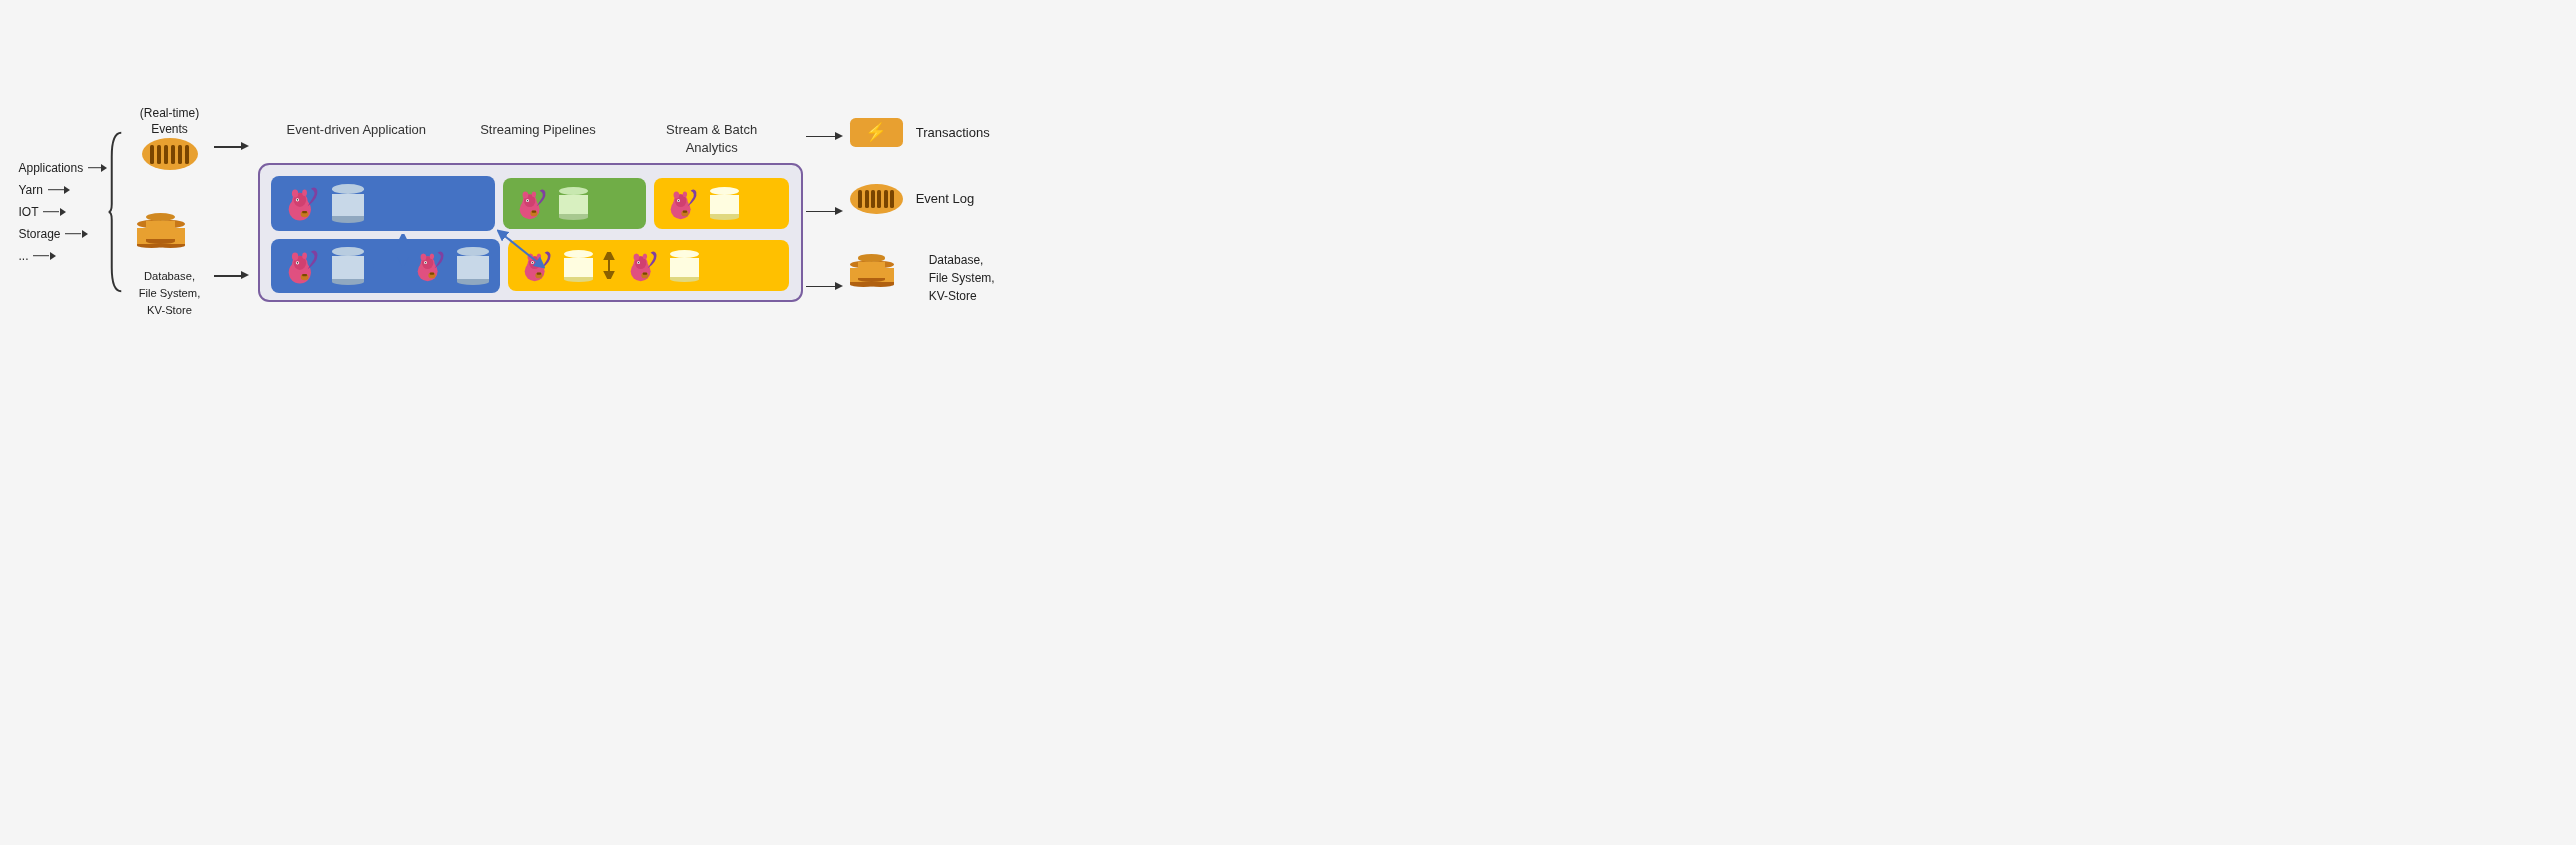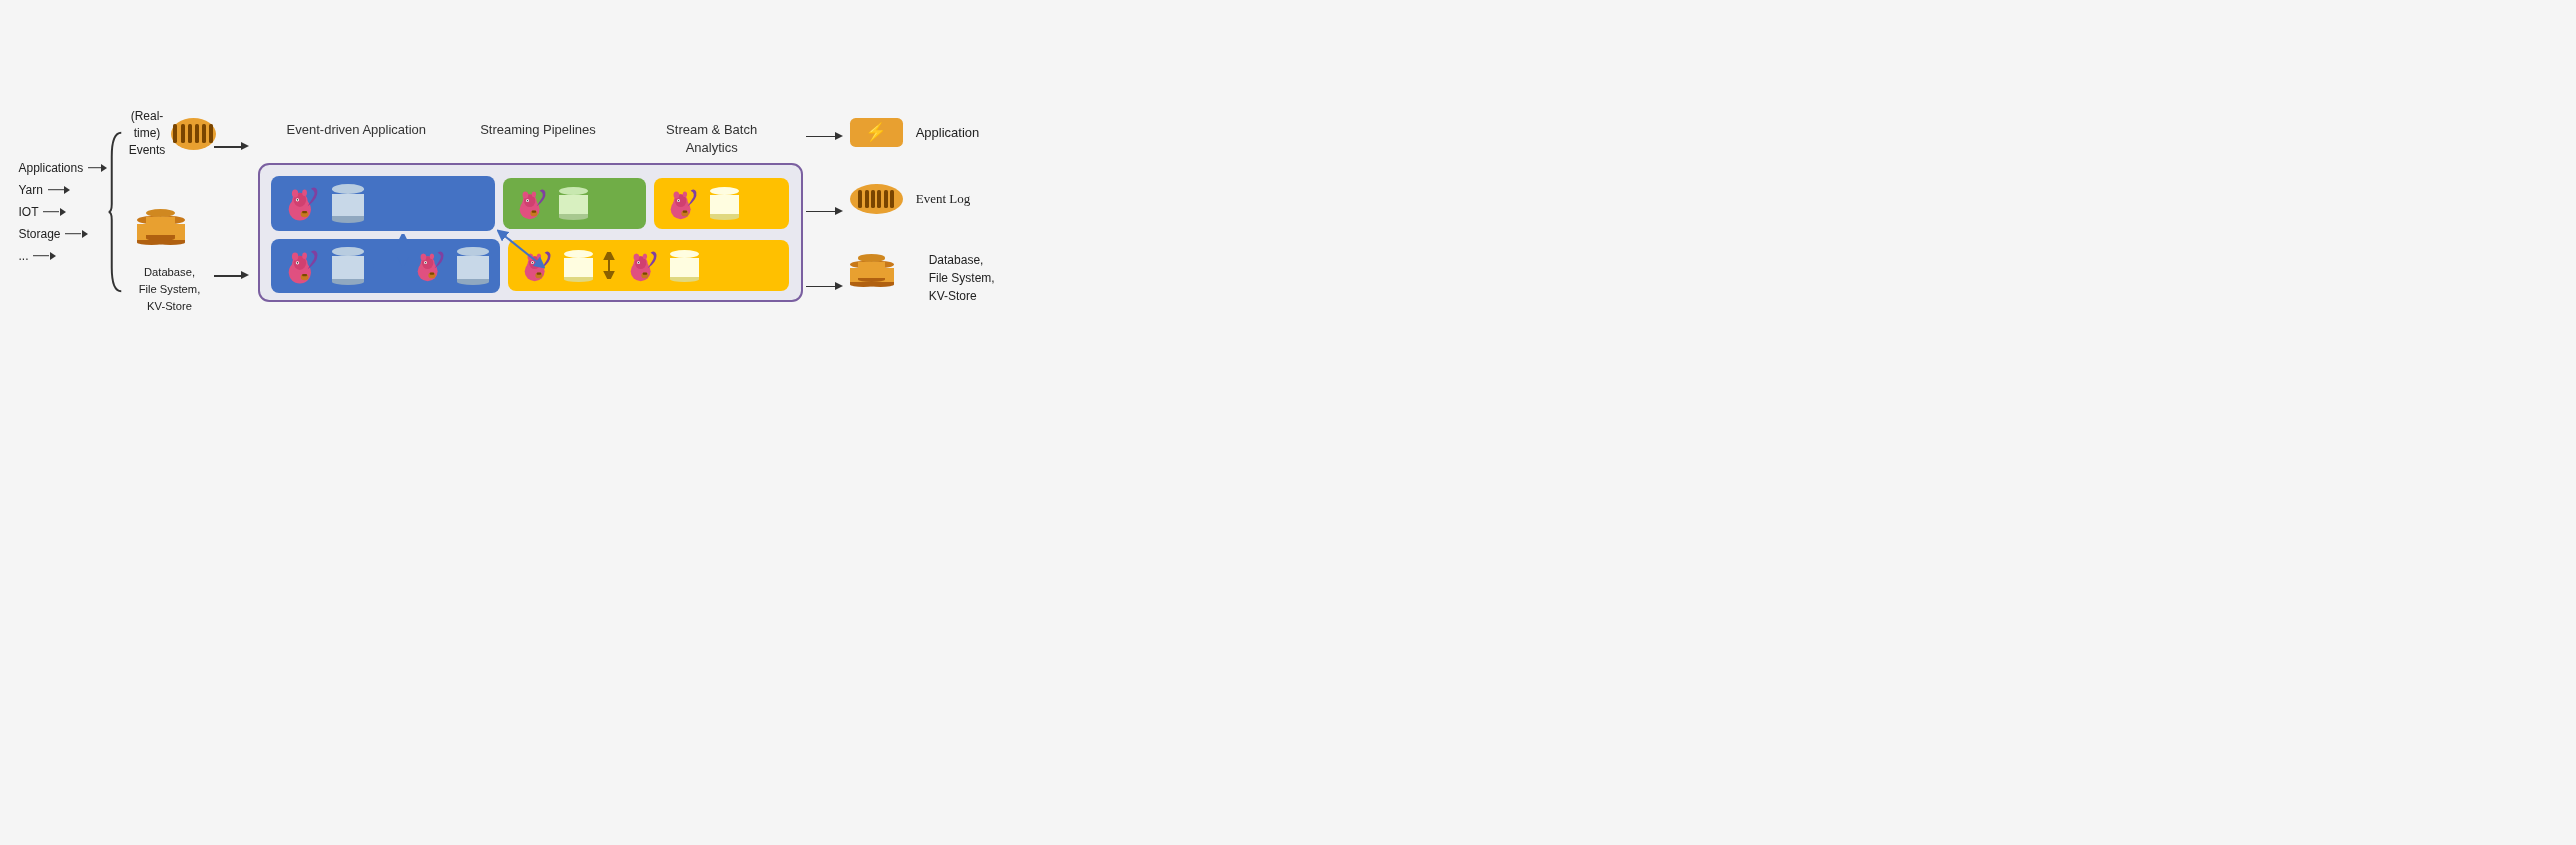--- a/index.html
+++ b/index.html
@@ -96,21 +96,21 @@
   </div>
 
   <div style="width:19px; display:flex; align-items:center; justify-content:center; height:176px; flex-shrink:0;">
     <svg width="19" height="176" viewBox="0 0 24 220">
       <path d="M18,10 Q6,10 6,40 L6,100 Q6,110 2,110 Q6,110 6,120 L6,180 Q6,210 18,210" stroke="#333" stroke-width="2.5" fill="none"></path>
     </svg>
   </div>
 
   <div style="display:flex; flex-direction:column; align-items:center; justify-content:space-around; height:257px; flex-shrink:0; width:88px; gap:0;">
 
-    <div style="display:flex; flex-direction:row; align-items:center; gap:0;">
+    <div style="display:flex; flex-direction:column; align-items:center; gap:0;">
       <div style="text-align:center; font-size:12px; color:#222; line-height:1.4;">
         <span style="white-space:pre-line;">(Real-time)
 Events</span>
       </div>
 
       <div style="width:56px; height:32px; background:#E8A030; border-radius:50%; display:flex; align-items:center; justify-content:center; gap:3.2px;">
         <div style="width:4px; height:19px; background:#7a4500; border-radius:1.6px;"></div>
         <div style="width:4px; height:19px; background:#7a4500; border-radius:1.6px;"></div>
         <div style="width:4px; height:19px; background:#7a4500; border-radius:1.6px;"></div>
         <div style="width:4px; height:19px; background:#7a4500; border-radius:1.6px;"></div>
@@ -398,24 +398,24 @@
       </div>
     </div>
   </div>
 
   <div style="display:flex; flex-direction:column; justify-content:space-around; height:225px; flex-shrink:0; gap:0;">
 
     <div style="display:flex; align-items:center; gap:13px;">
       <div style="width:53px; height:29px; background:#E8A030; border-radius:5.6px; display:flex; align-items:center; justify-content:center; flex-shrink:0;">
         <span style="font-size:17.6px; color:#5a3000;">⚡</span>
       </div>
-      <span style="font-size:13px; color:#222;">Application</span>
-    </div>
-
-    <div style="display:flex; align-items:center; gap:13px;font-family:Liberation Serif, serif;">
+      <span style="font-size:13px; color:#222;">Transactions</span>
+    </div>
+
+    <div style="display:flex; align-items:center; gap:13px;">
       <div style="width:53px; height:30.5px; background:#E8A030; border-radius:50%; display:flex; align-items:center; justify-content:center; gap:2.4px; flex-shrink:0;">
         <div style="width:4px; height:17.6px; background:#7a4500; border-radius:1.6px;"></div>
         <div style="width:4px; height:17.6px; background:#7a4500; border-radius:1.6px;"></div>
         <div style="width:4px; height:17.6px; background:#7a4500; border-radius:1.6px;"></div>
         <div style="width:4px; height:17.6px; background:#7a4500; border-radius:1.6px;"></div>
         <div style="width:4px; height:17.6px; background:#7a4500; border-radius:1.6px;"></div>
         <div style="width:4px; height:17.6px; background:#7a4500; border-radius:1.6px;"></div>
       </div>
       <span style="font-size:13px; color:#222;">Event Log</span>
     </div>

